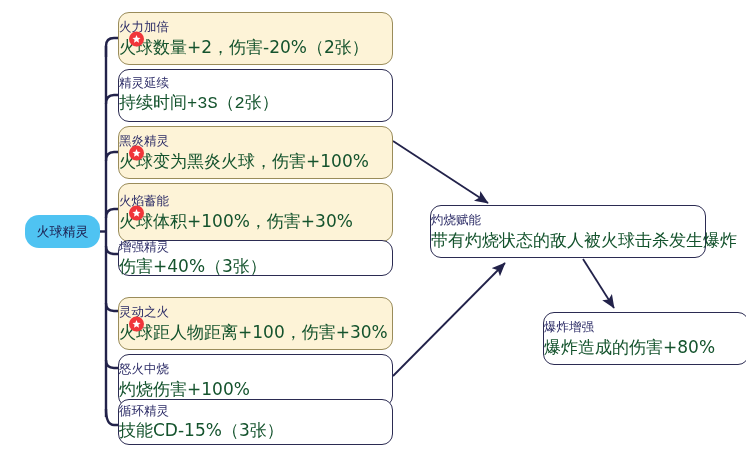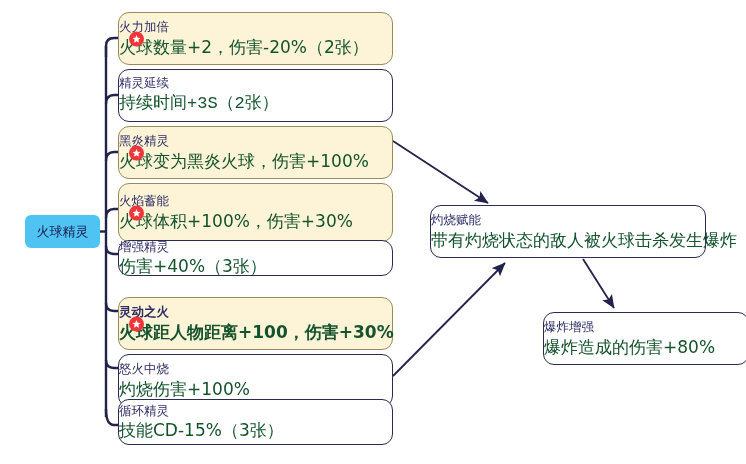--- a/index.html
+++ b/index.html
@@ -34,21 +34,21 @@
   .node.hl{
     background:#fdf3d7;
     border-color:#9a8c5a;
   }
 
   .root{
     position:absolute;
     box-sizing:border-box;
     background:#4fc3f2;
     border:none;
-    border-radius:6px;
+    border-radius:14px;
     display:flex;align-items:center;justify-content:center;
     color:#1b1b4d;
     font-size:13px;
     white-space:nowrap;
   }
 
   .badge{
     position:absolute;
     left:10px;
     top:50%;
@@ -129,21 +129,21 @@
     </span>
     <span class="ttl">火焰蓄能</span>
     <span class="sub">火球体积+100%，伤害+30%</span>
   </div>
 
   <div class="node" style="left:118px;top:240px;width:275px;height:36px;">
     <span class="ttl">增强精灵</span>
     <span class="sub">伤害+40%（3张）</span>
   </div>
 
-  <div class="node hl" style="left:118px;top:297px;width:275px;height:53px;font-weight:bold;">
+  <div class="node hl" style="left:118px;top:297px;width:275px;height:53px;">
     <span class="badge">
       <svg width="9" height="9" viewBox="0 0 10 10">
           <polygon points="5,0.5 6.3,3.5 9.5,3.8 7.1,5.9 7.8,9.1 5,7.4 2.2,9.1 2.9,5.9 0.5,3.8 3.7,3.5" fill="#ffffff"></polygon>
         </svg>
     </span>
     <span class="ttl">灵动之火</span>
     <span class="sub">火球距人物距离+100，伤害+30%</span>
   </div>
 
   <div class="node" style="left:118px;top:354px;width:275px;height:53px;">

